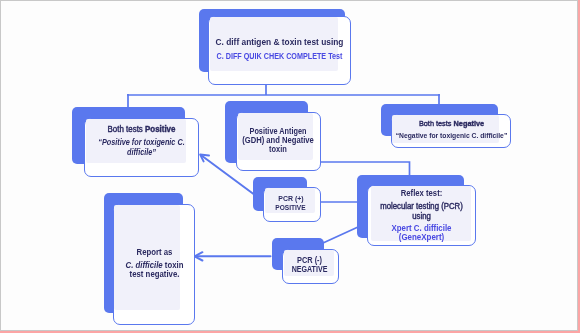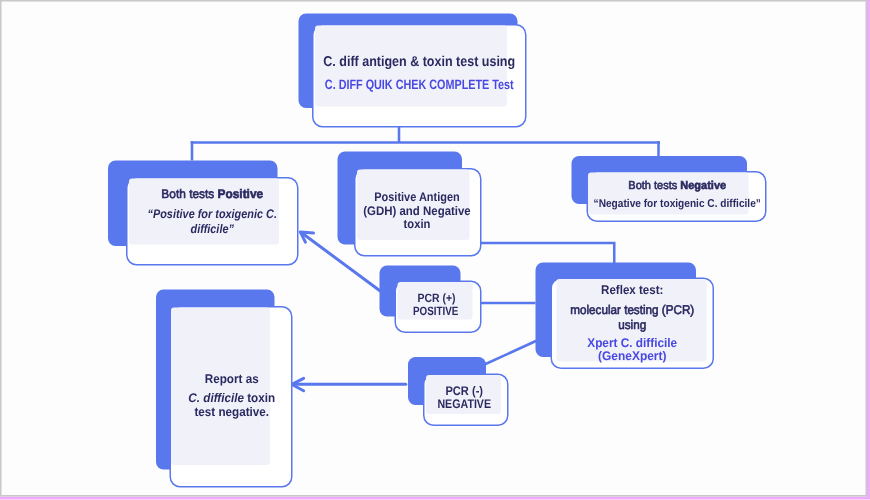--- a/index.html
+++ b/index.html
@@ -1,19 +1,19 @@
 <!DOCTYPE html>
 <html><head>
 <meta charset="utf-8">
 <style>
   html,body{margin:0;padding:0;background:#ffffff;}
   body{width:580px;height:333px;overflow:hidden;
        font-family:"Liberation Sans",sans-serif;
        -webkit-font-smoothing:antialiased;}
-  #stage{position:relative;width:580px;height:333px;background:#f0abfc;overflow:hidden;}
+  #stage{position:relative;width:580px;height:333px;background:#fca5a5;overflow:hidden;}
   #frame{position:absolute;left:0;top:0;width:578px;height:331px;box-sizing:border-box;
          background:#fdfdfd;border:1px solid #c8c8c8;}
   .shadow{position:absolute;background:#5a78ee;border-radius:5px;}
   .card{position:absolute;box-sizing:border-box;background:#ffffff;
         border:1.7px solid #5a78ee;border-radius:7px;}
   .panel{position:absolute;background:#f1f1fa;border-radius:2px;}
   .txt{position:absolute;text-align:center;color:#2b2a60;
        font-weight:bold;white-space:nowrap;left:0;}
   .blue{color:#4949e2;}
   svg.edges{position:absolute;left:0;top:0;width:580px;height:333px;overflow:visible;}

